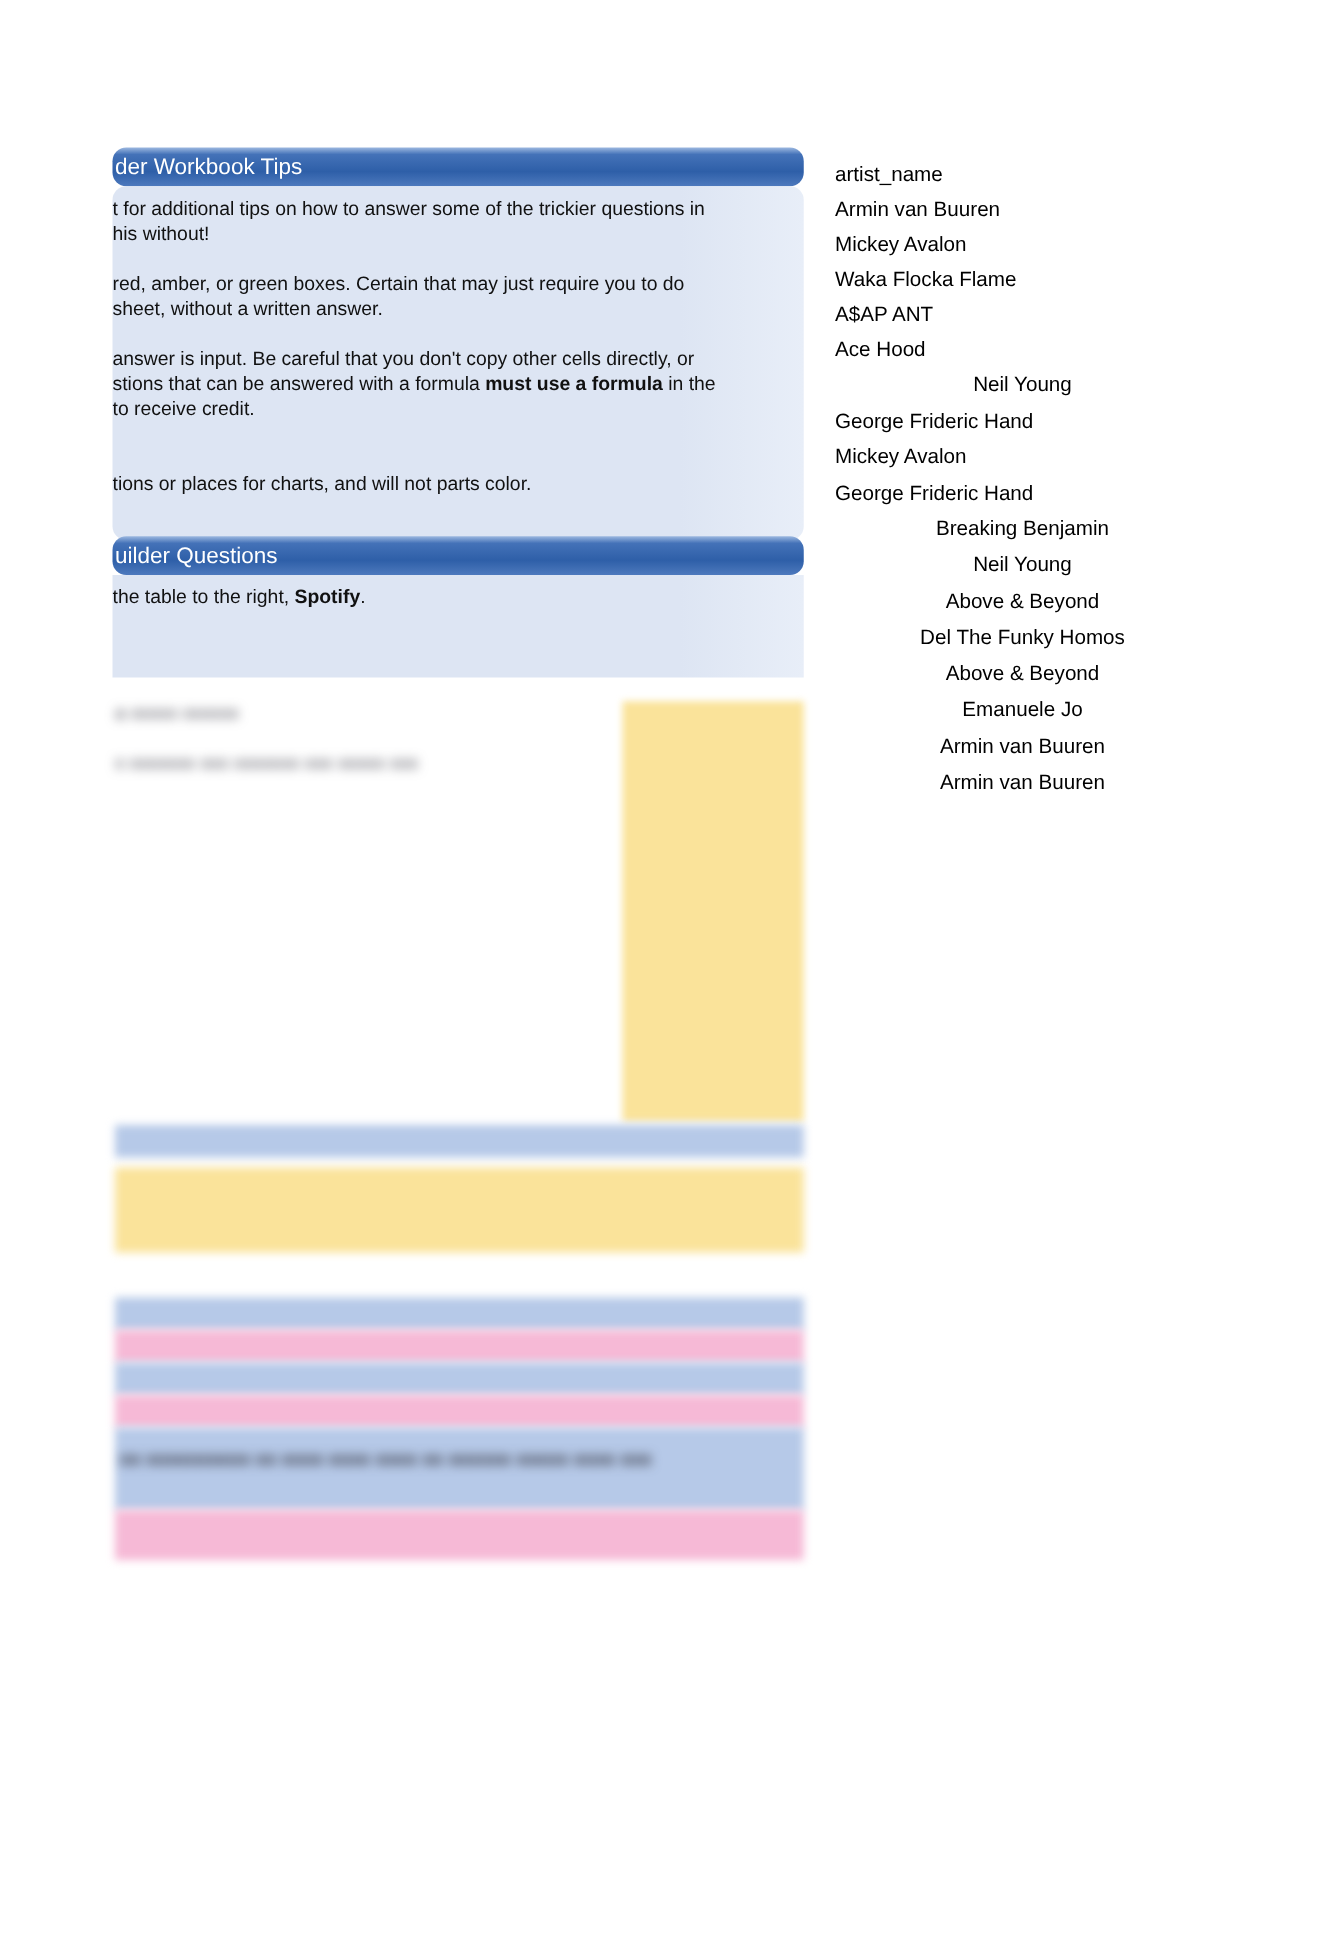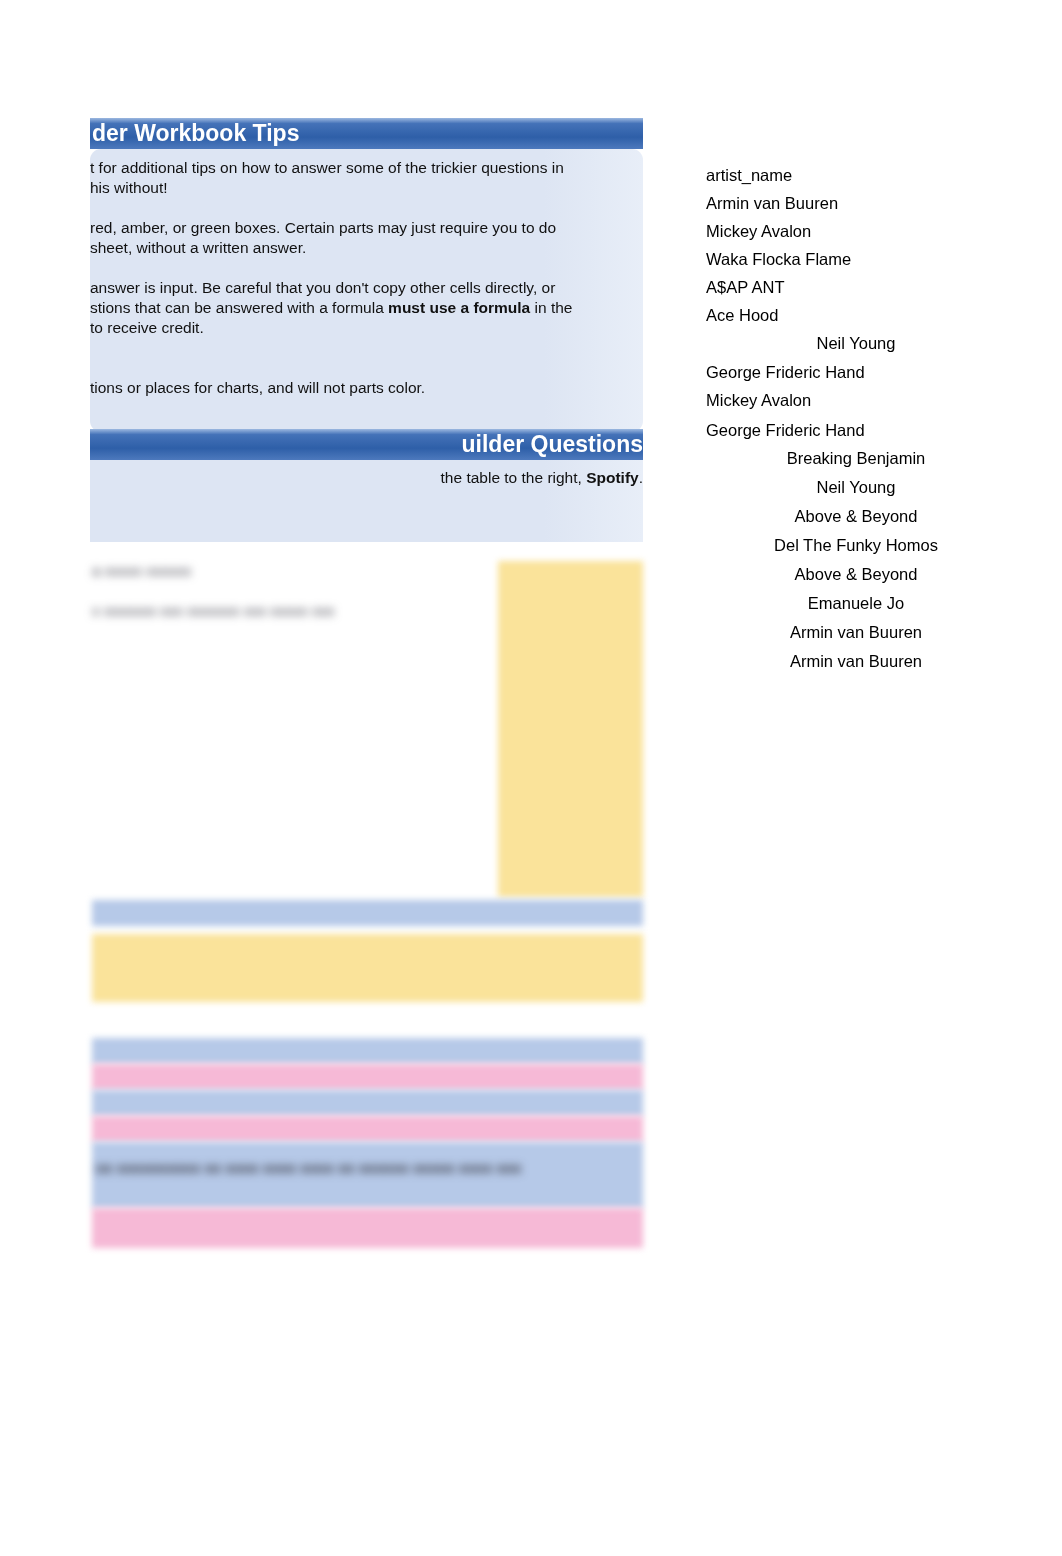--- a/index.html
+++ b/index.html
@@ -24,27 +24,28 @@
     width: 553px;
   }
   .panel-header {
     height: 31px;
     background: linear-gradient(to bottom,
                 #9cb8e0 0%,
                 #4472b8 18%,
                 #2e5fa8 62%,
                 #4d79bd 100%);
     color: #ffffff;
-    font-size: 23px;
-    font-weight: bold;
+    font-size: 18px;
+    font-weight: normal;
     line-height: 31px;
     padding-left: 2px;
     box-sizing: border-box;
     white-space: nowrap;
     overflow: hidden;
+    border-radius: 11px;
   }
   .panel-body {
     background: linear-gradient(to right, #dde5f3 0%, #dde5f3 82%, #e8eef8 100%);
     box-sizing: border-box;
   }
   .panel-line {
     font-size: 15.5px;
     line-height: 20px;
     color: #111111;
     white-space: nowrap;
@@ -52,21 +53,21 @@
   }
   .panel-line b { font-weight: bold; }
   .spacer { height: 20px; }
 
   
   #tips-panel { top: 118px; }
   #tips-panel .panel-body { padding: 9px 0 14px 0; border-radius: 11px; }
   #tips-panel .blk { margin-bottom: 0; }
 
   
-  #questions-panel { top: 429px; text-align: right; }
+  #questions-panel { top: 429px; }
   #questions-panel .panel-body { padding: 8px 0 14px 0; }
   .blur-text {
     position: absolute;
     font-size: 15px;
     line-height: 20px;
     color: #4a4a55;
     filter: blur(4.2px);
     white-space: nowrap;
     overflow: hidden;
   }
@@ -88,24 +89,23 @@
     top: 561px;
     width: 145px;
     height: 336px;
     background: #fae39a;
     filter: blur(3px);
   }
 
   
   #artist-column {
     position: absolute;
-    left: 706px;
+    left: 668px;
     top: 129px;
     width: 300px;
-    margin-top: 35px;
   }
   .artist-cell {
     font-size: 16.5px;
     line-height: 22px;
     color: #000000;
     white-space: nowrap;
     height: 28px;
   }
   .artist-cell.tall { height: 30px; }
   .artist-cell.gap  { height: 29px; text-align: center; }
@@ -118,21 +118,21 @@
   <div class="panel-body">
 
     <div class="blk">
       <div class="panel-line">t for additional tips on how to answer some of the trickier questions in</div>
       <div class="panel-line"> his without!</div>
     </div>
 
     <div class="spacer"></div>
 
     <div class="blk">
-      <div class="panel-line"> red, amber, or green boxes. Certain parts may just require you to do</div>
+      <div class="panel-line"> red, amber, or green boxes. Certain that may just require you to do</div>
       <div class="panel-line">sheet, without a written answer.</div>
     </div>
 
     <div class="spacer"></div>
 
     <div class="blk">
       <div class="panel-line"> answer is input. Be careful that you don't copy other cells directly, or</div>
       <div class="panel-line"><span>stions that can be answered with a formula </span><b>must use a formula</b><span> in the</span></div>
       <div class="panel-line"> to receive credit.</div>
     </div>

